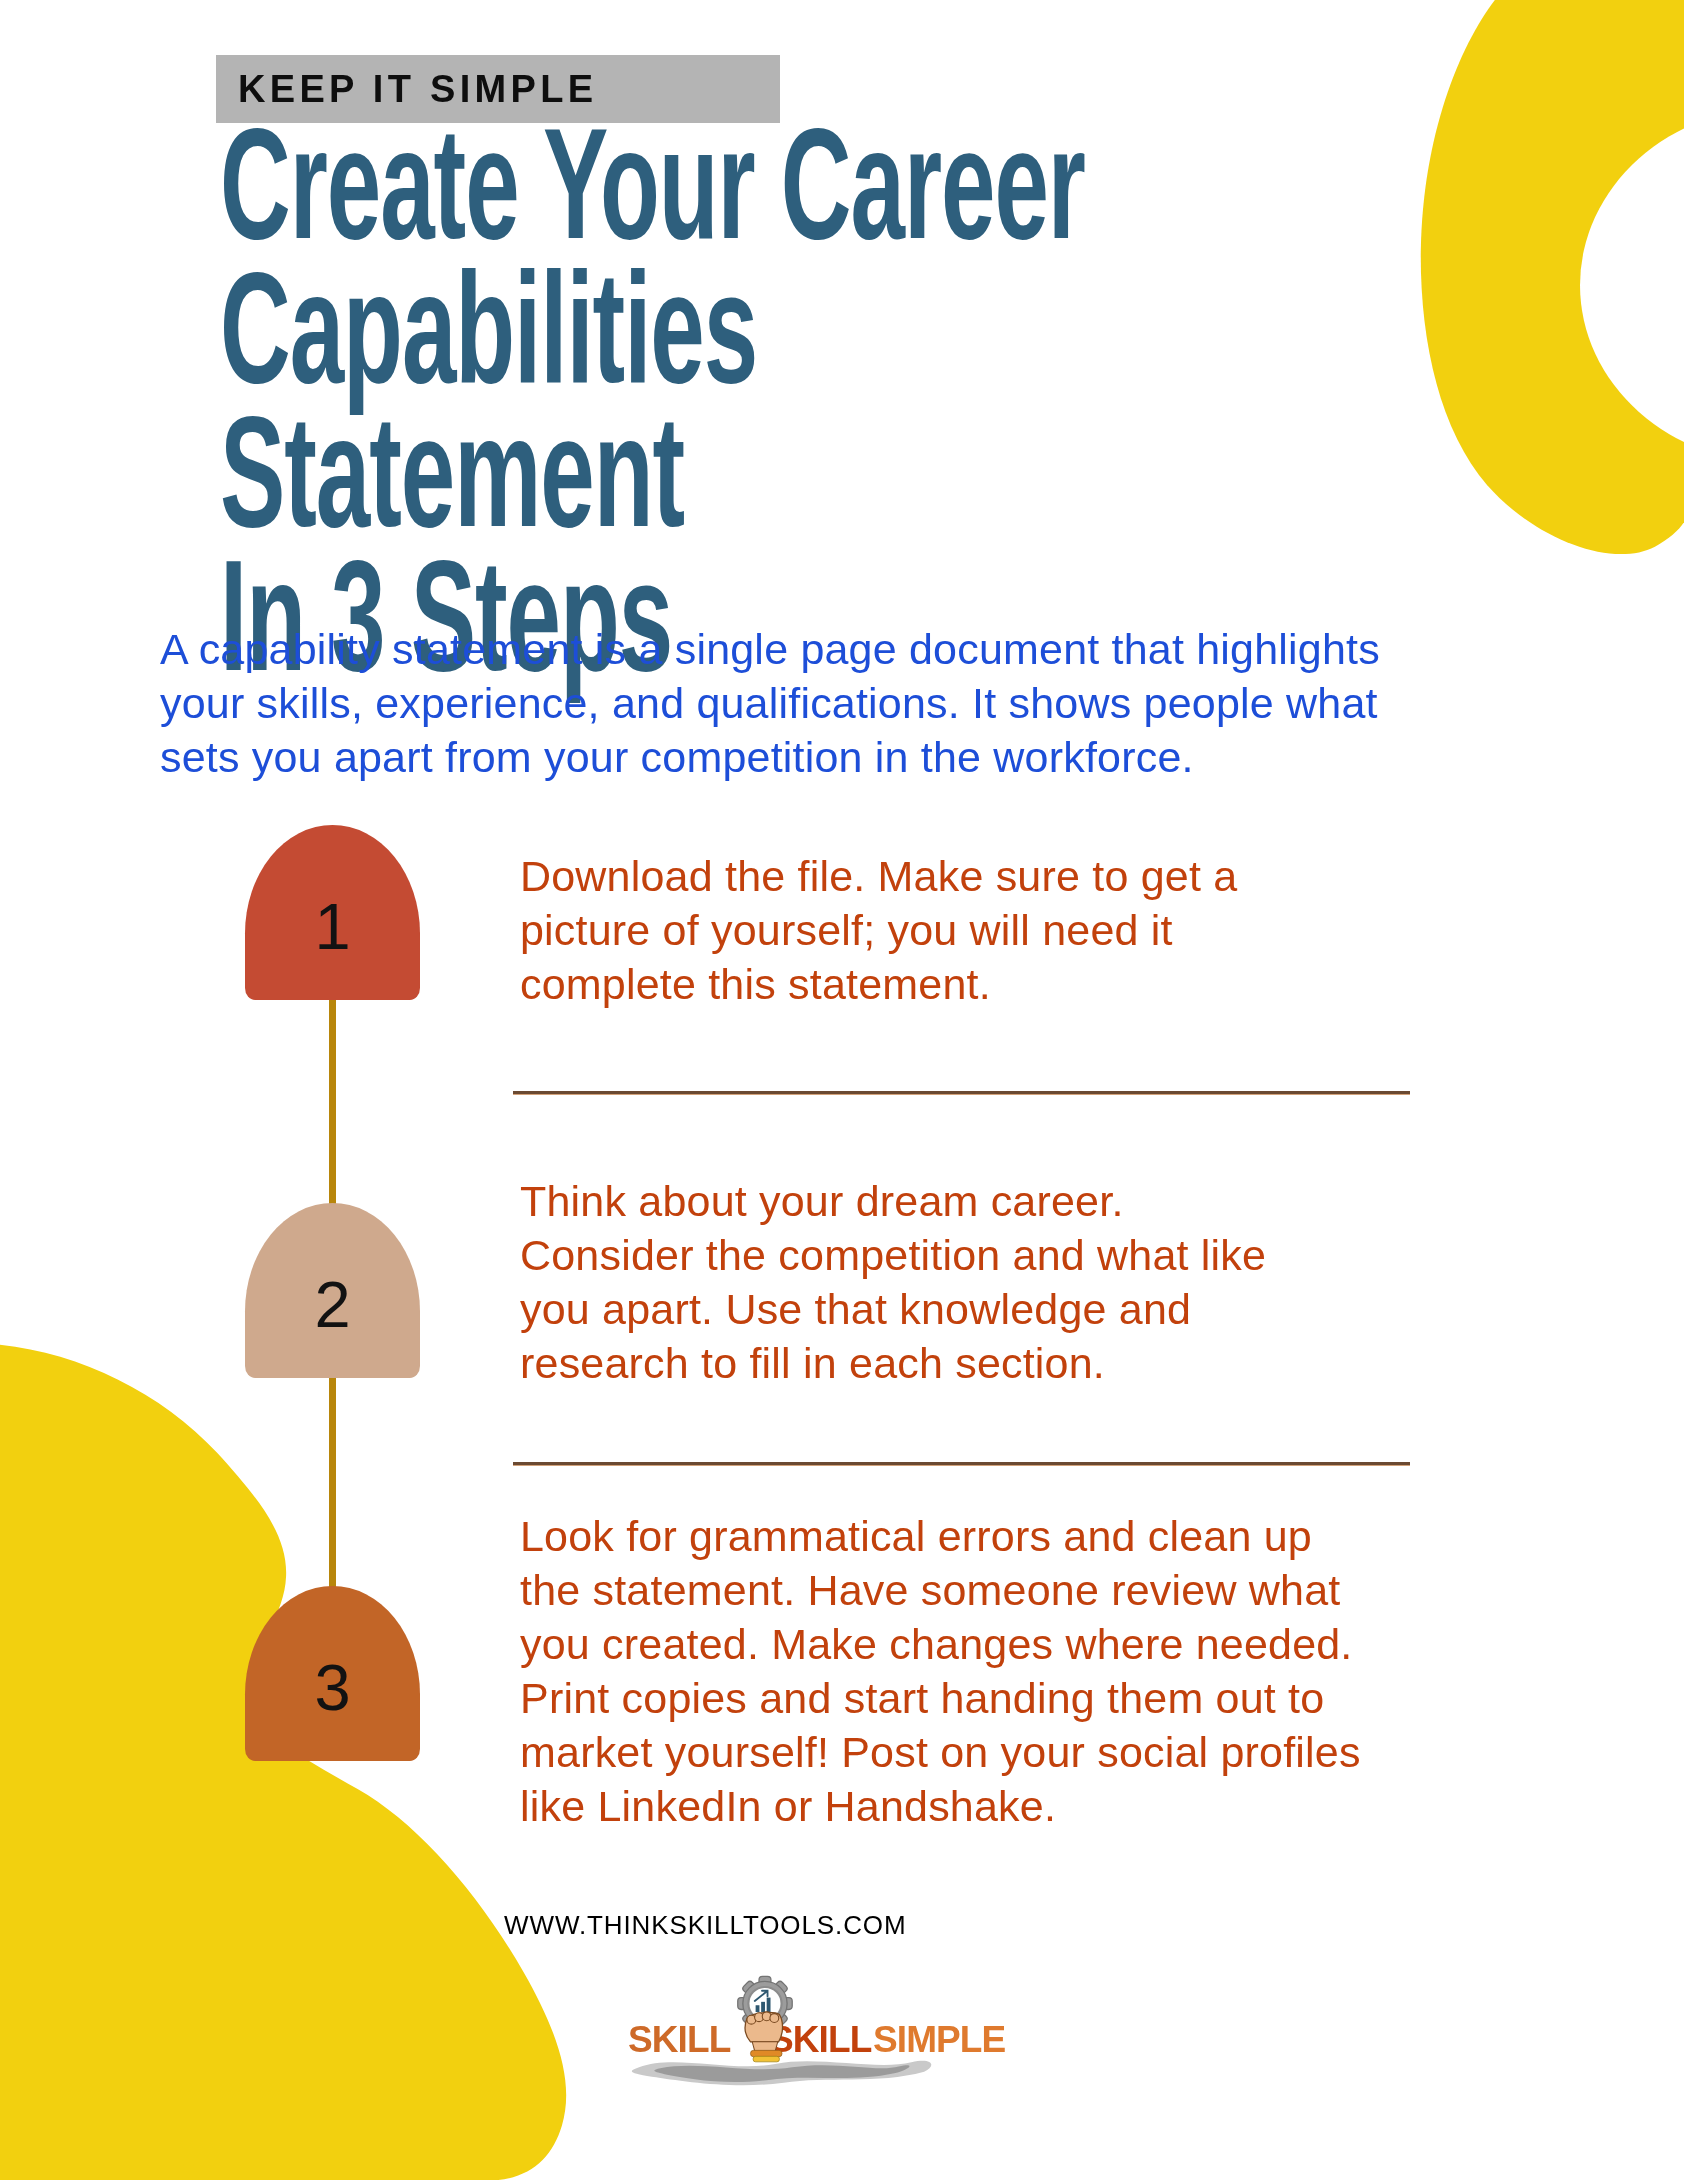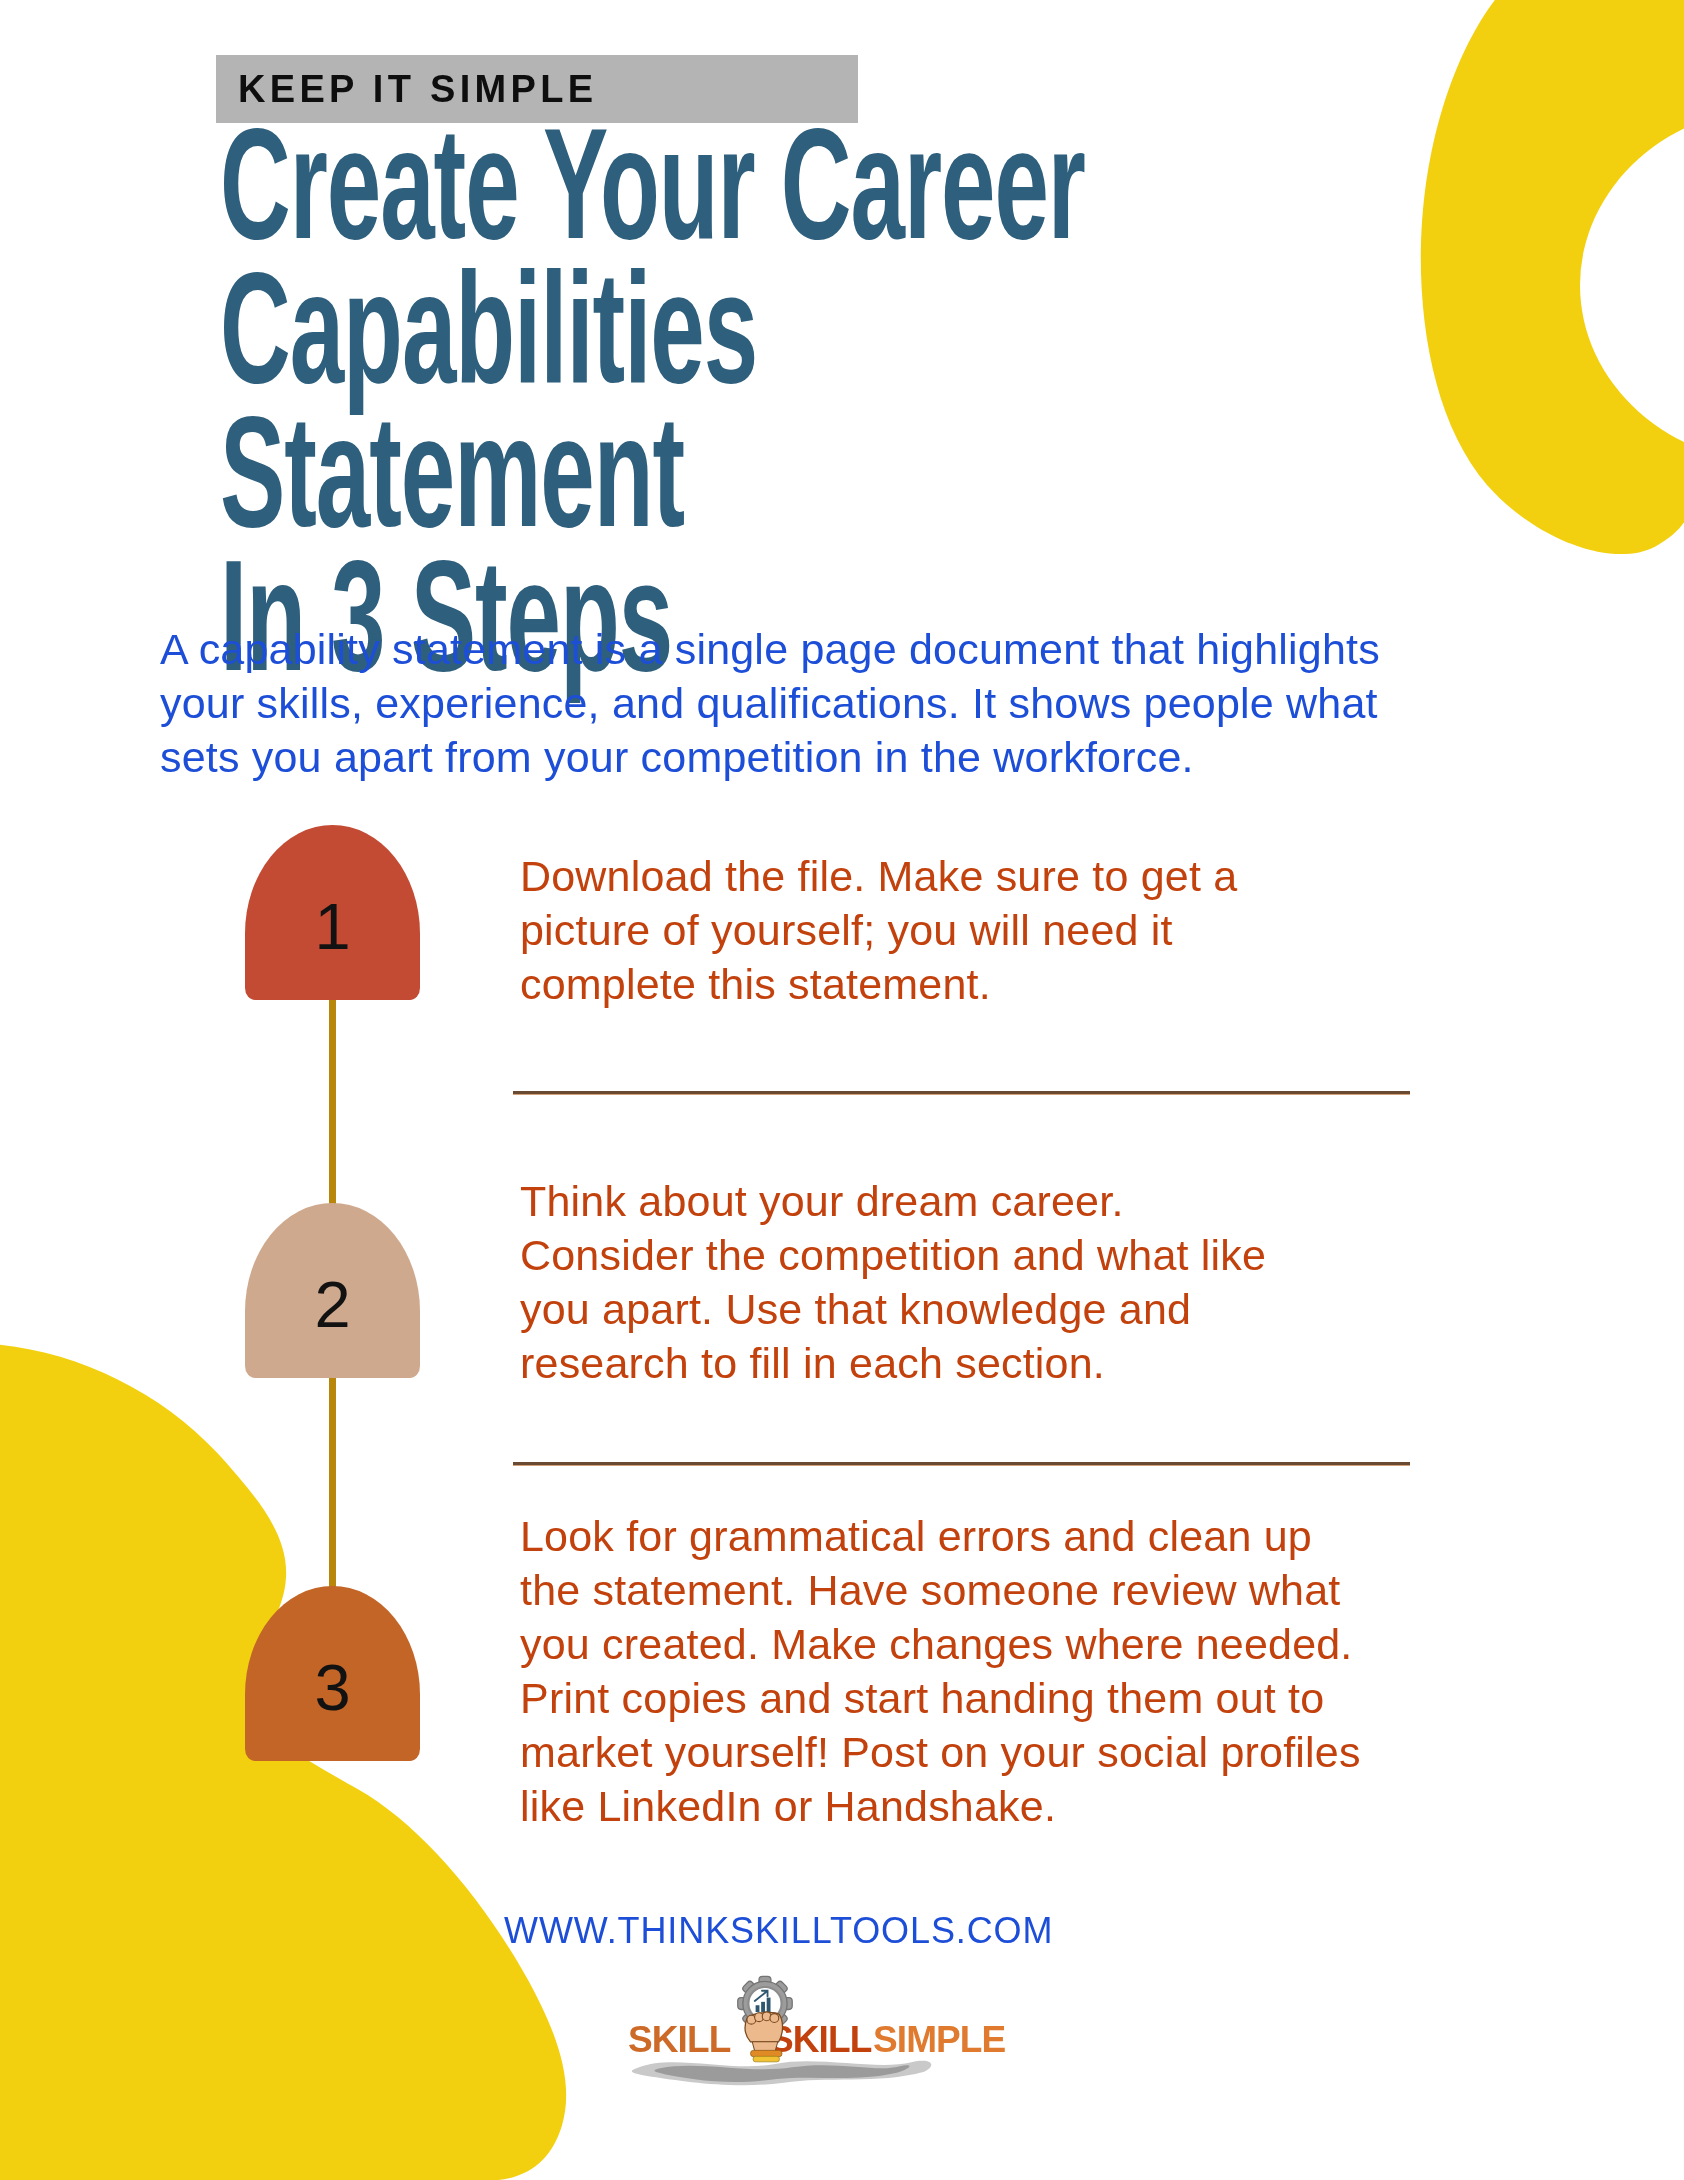--- a/index.html
+++ b/index.html
@@ -2,21 +2,21 @@
 <html style="font-size:13.6px"><head>
 <meta charset="utf-8">
 <style>
   html,body{margin:0;padding:0;background:#e8e8e8}
   .page{position:relative;width:1685px;height:2181px;background:#ffffff;overflow:hidden;
         font-family:"Liberation Sans",sans-serif;}
   .blob{position:absolute;pointer-events:none}
   .blob-tr{right:0;top:0}
   .blob-bl{left:0;top:1312px}
 
-  .label-box{position:absolute;left:216px;top:55px;width:642px;height:68px;background:#B4B4B4;
+  .label-box{position:absolute;left:216px;top:55px;width:564px;height:68px;background:#B4B4B4;
              display:flex;align-items:center;padding-left:22px;box-sizing:border-box}
   .label-box span{font-size:38px;font-weight:bold;letter-spacing:4.3px;color:#0e0e0e}
 
   .title{position:absolute;left:220px;top:111px;margin:0;font-weight:bold;color:#2E5F7D;
          font-size:158px;line-height:144px;letter-spacing:-1.7px;white-space:pre-line;
          transform:scaleX(0.62);transform-origin:left top;}
 
   .intro{position:absolute;left:160px;top:622px;font-size:43px;line-height:54px;color:#1d4ed8;
          white-space:pre-line;letter-spacing:0.2px}
 
@@ -29,21 +29,21 @@
   .a1{top:825px}.a2{top:1203px}.a3{top:1586px}
 
   .step-text{position:absolute;left:520px;font-size:43px;line-height:54px;color:#c2410c;
              white-space:pre-line;letter-spacing:0.2px}
   .t1{top:849px}.t2{top:1174px}.t3{top:1509px}
 
   .divider{position:absolute;left:513px;width:897px;height:2.6px;background:#6B4A32;
            border-bottom:1.7px solid #D3A27A}
   .d1{top:1091px}.d2{top:1462px}
 
-  .website{position:absolute;left:504px;top:1910px;font-size:36px;letter-spacing:0.9px;color:#1d4ed8}
+  .website{position:absolute;left:504px;top:1910px;font-size:26px;letter-spacing:0.9px;color:#000000}
 
   .logo{position:absolute;left:622px;top:1955px;width:400px;height:149px}
   .logo svg{position:absolute;left:0;top:0}
   .logo-word{position:absolute;top:66px;font-size:37px;font-weight:bold;letter-spacing:-0.9px;line-height:1}
   .w-think{left:6px}.w-skill{left:147px}.w-tools{left:251px}
 </style>
 </head>
 <body>
 
 <div class="page">

